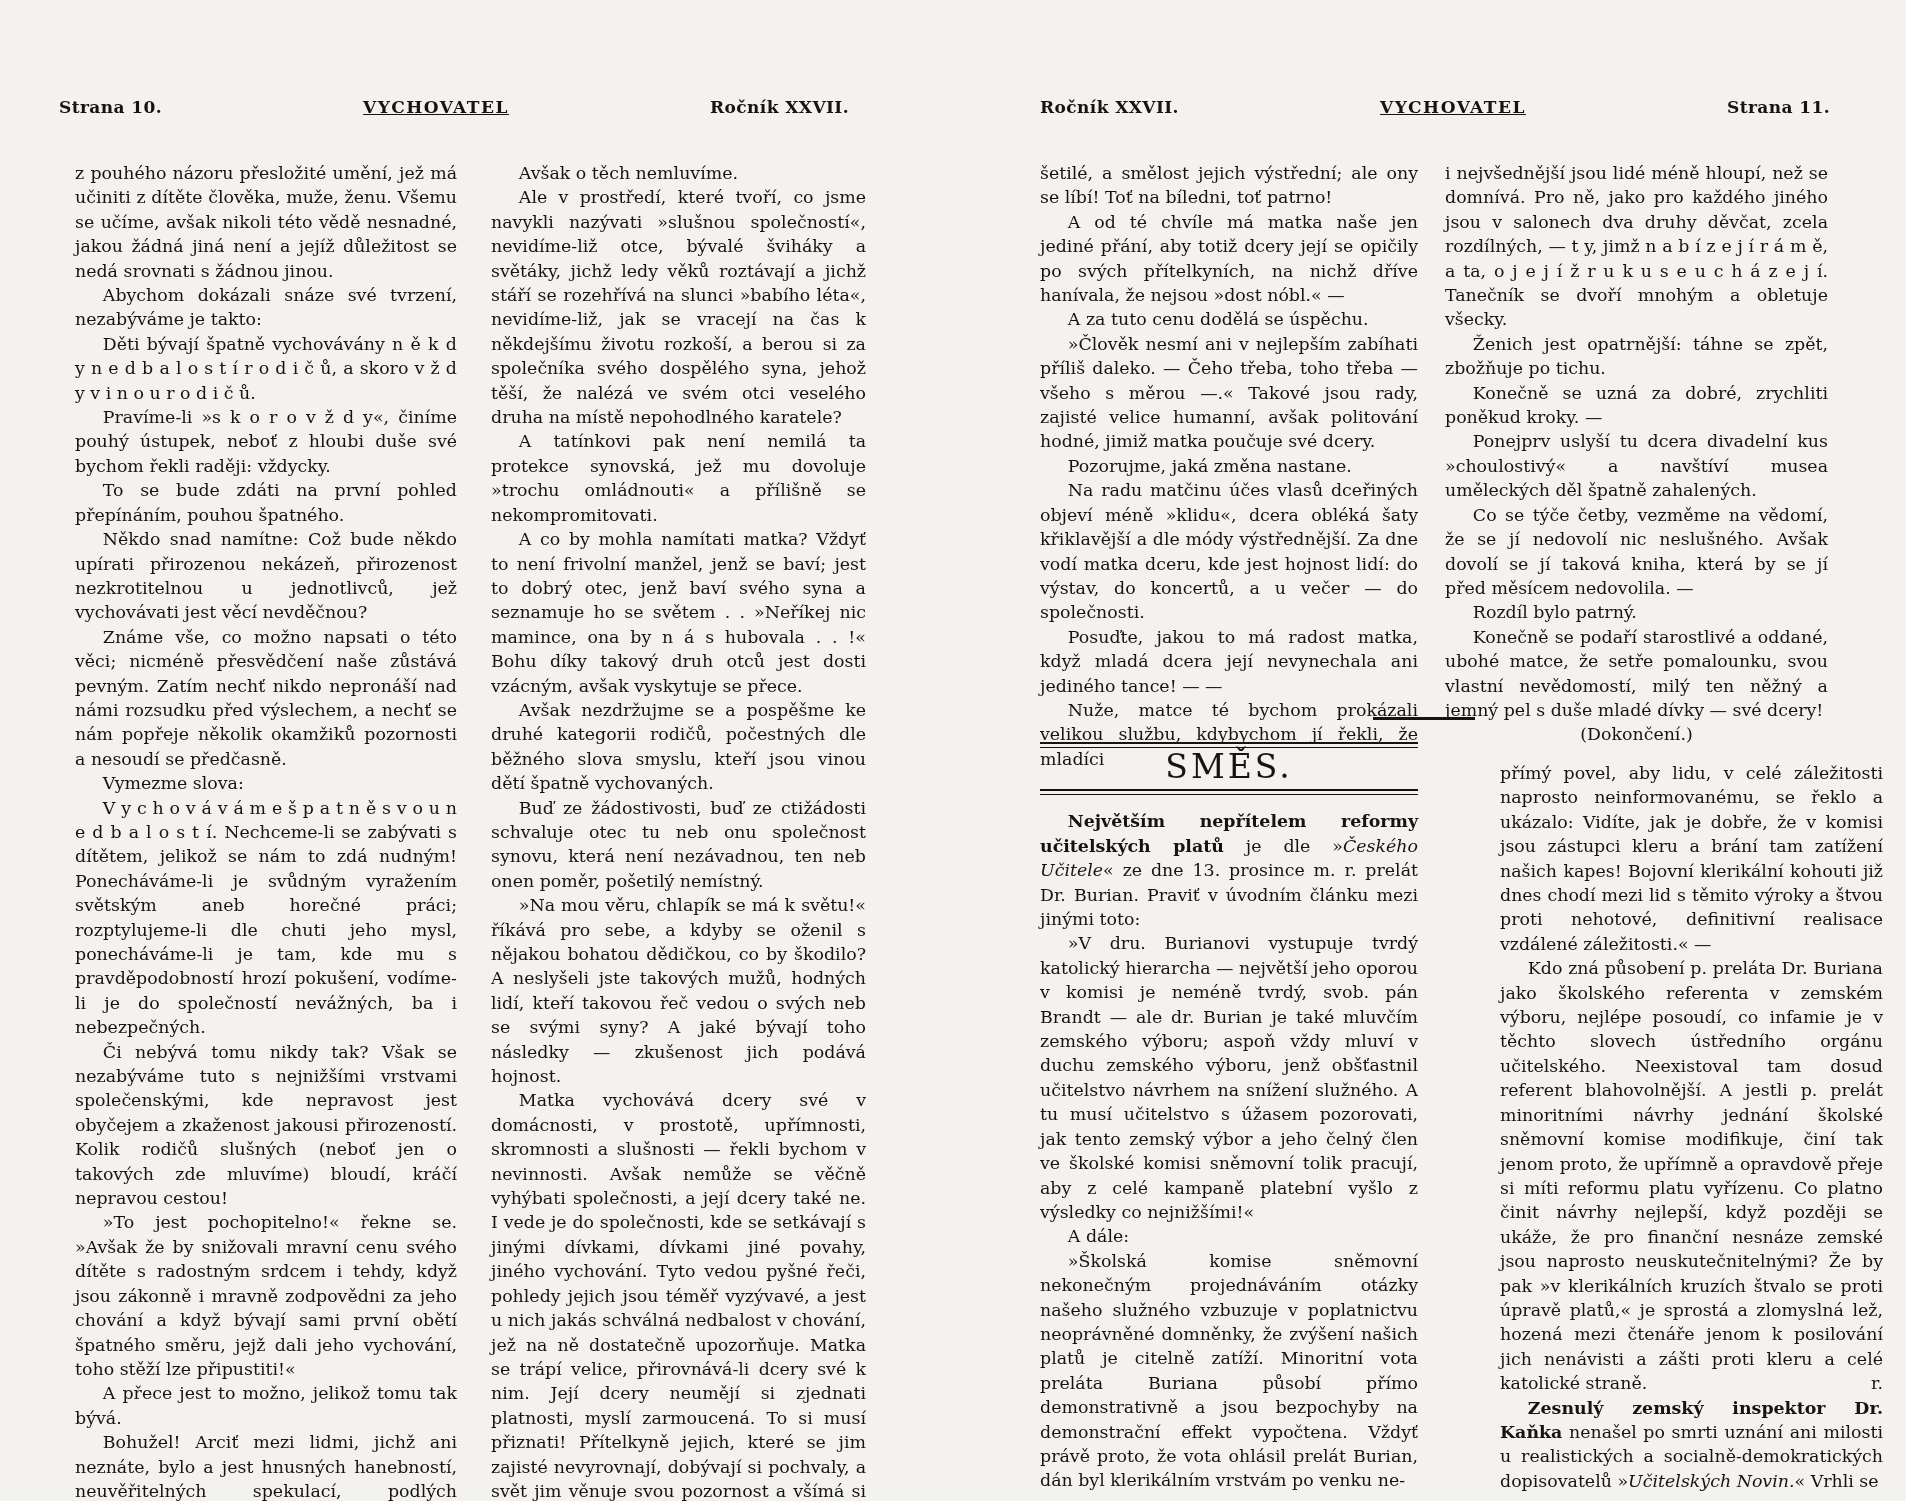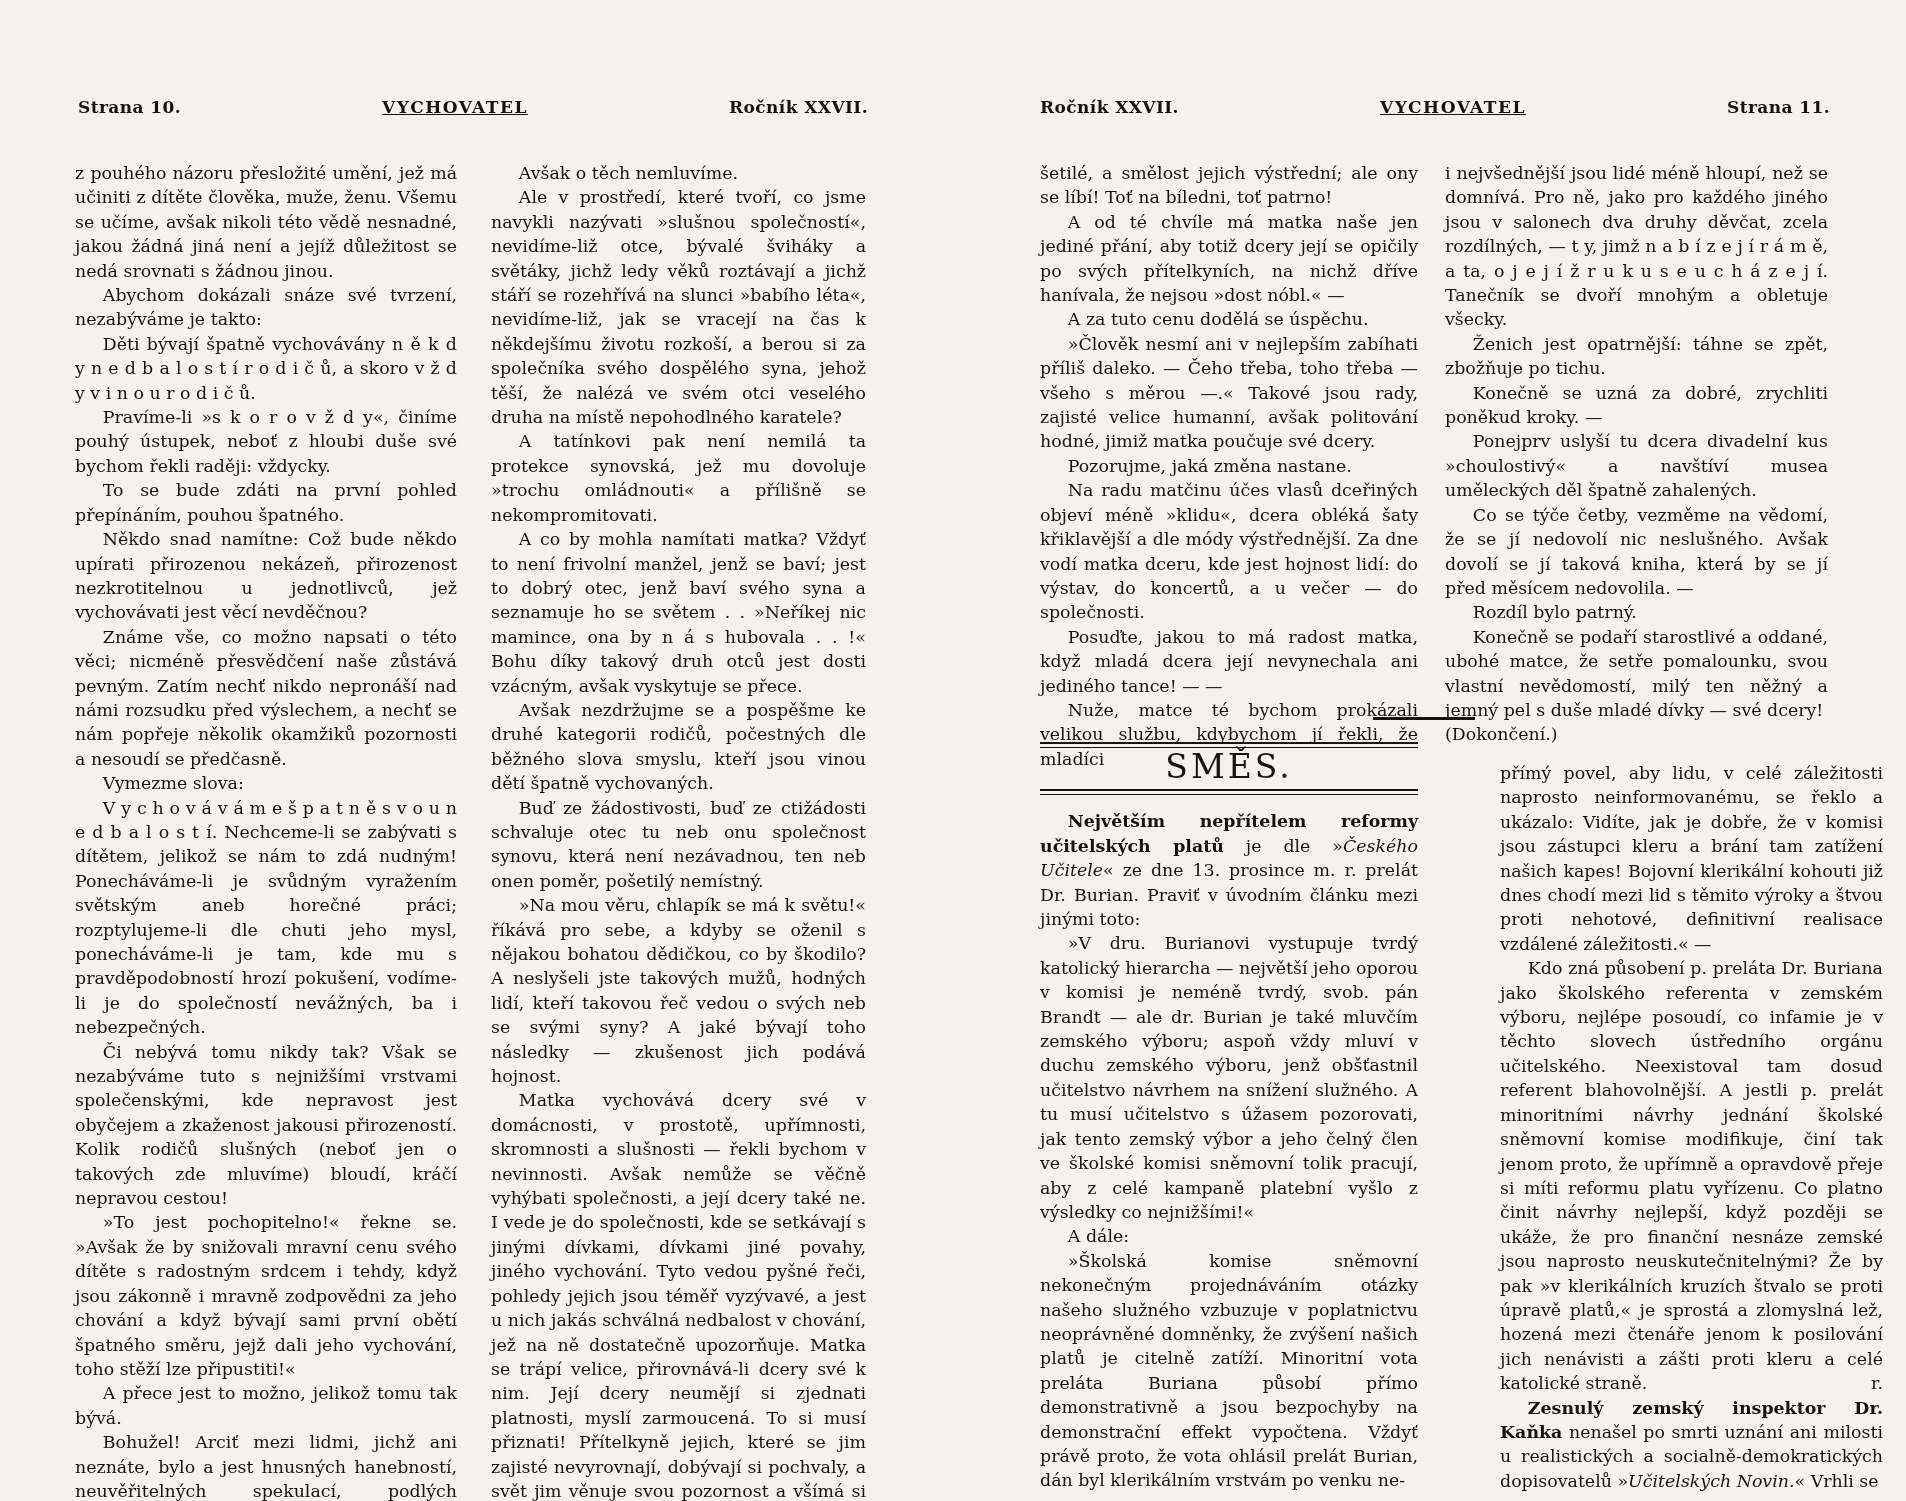--- a/index.html
+++ b/index.html
@@ -13,41 +13,41 @@
     position:absolute;top:97px;display:flex;justify-content:space-between;
     font-size:17px;font-weight:bold;letter-spacing:.4px;white-space:nowrap;
   }
   .hdr .c{letter-spacing:1.5px;text-decoration:underline;}
   .col{
     position:absolute;font-size:17.4px;line-height:24.4px;text-align:justify;
     text-justify:inter-word;
   }
   .para{margin:0;text-indent:1.6em;}
   .para.noindent{text-indent:0;}
-  .para.align-right{text-align:left;text-indent:0;}
+  .para.align-right{text-align:center;text-indent:0;}
   .b{font-weight:bold;}
   .i{font-style:italic;}
   .sig{float:right;}
   .end-rule{
     position:absolute;left:1373px;top:717px;width:102px;height:3px;
     background:#17140f;
   }
   .smes-block{position:absolute;}
   .dbl-rule{height:3px;border-top:2px solid #17140f;border-bottom:1px solid #17140f;}
   .dbl-rule.lower{margin-bottom:14px;}
   .dbl-rule.upper{margin-bottom:2px;}
   .smes-title{
     text-align:center;font-size:33px;letter-spacing:3px;margin:7px 0 10px 0;
     font-weight:normal;
   }
 </style>
 </head>
 <body>
 
-<div class="hdr" style="left:78px;width:790px;gap:28px;">
+<div class="hdr" style="left:59px;width:790px;gap:28px;">
   <span>Strana 10.</span>
   <span class="c">VYCHOVATEL</span>
   <span>Ročník XXVII.</span>
 </div>
 
 <div class="col" style="left:75px;top:161px;width:382px;">
     <p class="para noindent"><span>z pouhého názoru přesložité umění, jež má učiniti z dítěte člověka, muže, ženu. Všemu se učíme, avšak nikoli této vědě nesnadné, jakou žádná jiná není a jejíž důležitost se nedá srovnati s žádnou jinou.</span></p>
     <p class="para"><span>Abychom dokázali snáze své tvrzení, nezabýváme je takto:</span></p>
     <p class="para"><span>Děti bývají špatně vychovávány n ě k d y   n e d b a l o s t í   r o d i č ů, a skoro v ž d y   v i n o u   r o d i č ů.</span></p>
     <p class="para"><span>Pravíme-li »s k o r o   v ž d y«, činíme pouhý ústupek, neboť z hloubi duše své bychom řekli raději: vždycky.</span></p>

